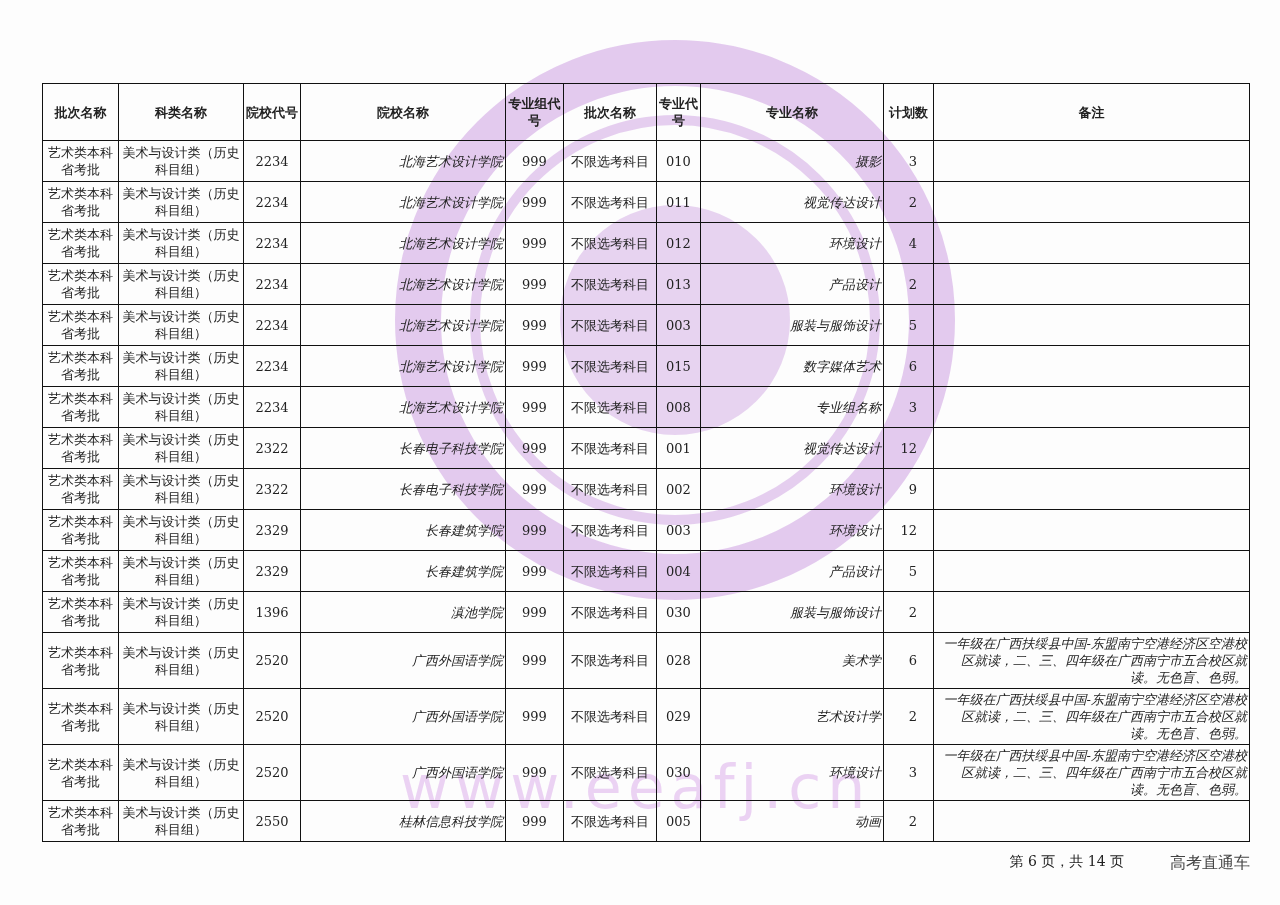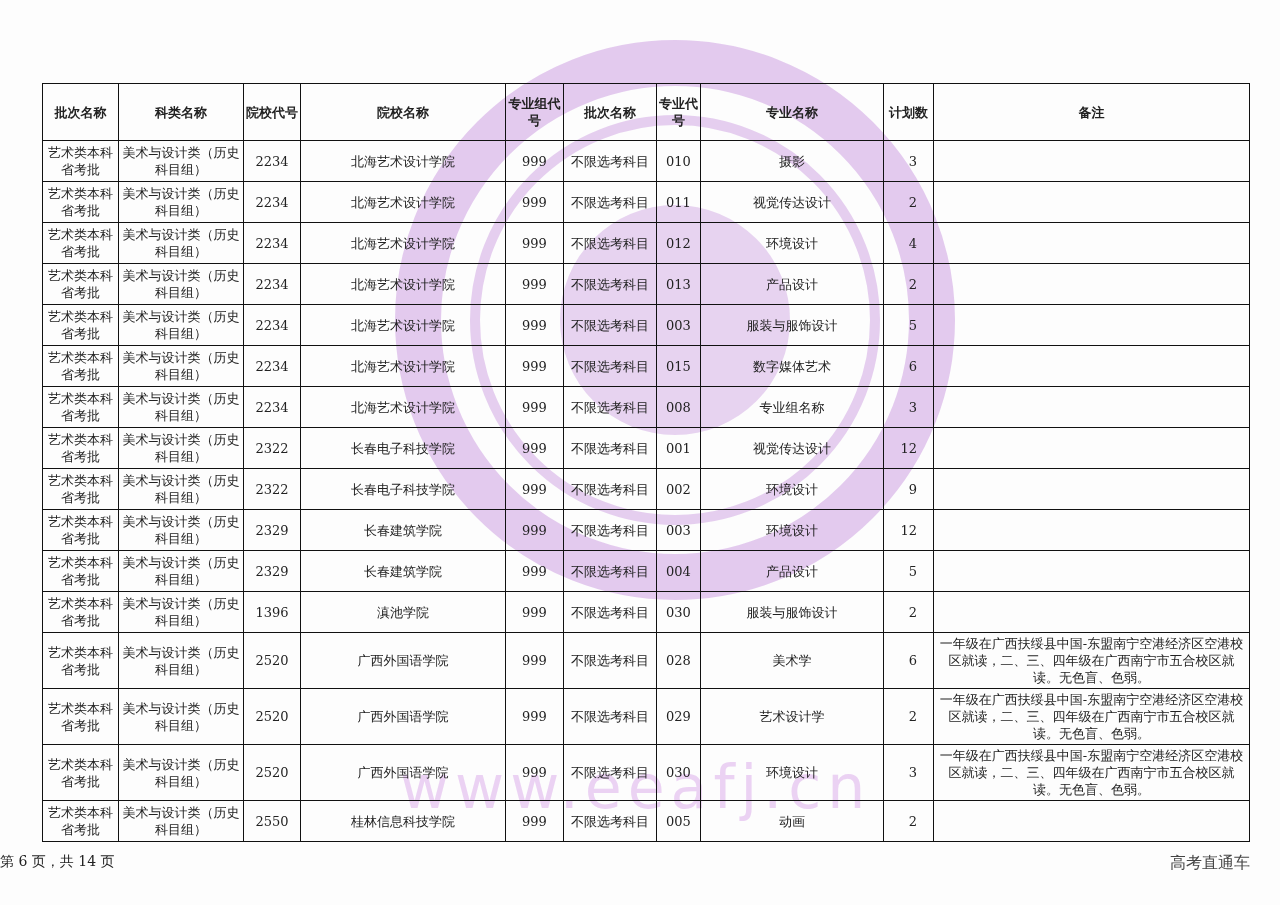--- a/index.html
+++ b/index.html
@@ -8,23 +8,23 @@
   .wm-ring{left:395px;top:40px;width:560px;height:560px;border-radius:50%;border:46px solid rgba(205,160,225,0.55);box-sizing:border-box;}
   .wm-ring2{left:470px;top:115px;width:410px;height:410px;border-radius:50%;border:10px solid rgba(205,160,225,0.5);box-sizing:border-box;}
   .wm-core{left:560px;top:205px;width:230px;height:230px;border-radius:50%;background:rgba(205,160,225,0.45);}
   .wm-url{left:400px;top:752px;font-family:"DejaVu Sans",sans-serif;font-size:60px;color:rgba(220,175,235,0.55);letter-spacing:6px;}
   table{position:absolute;left:42px;top:52px;border-collapse:collapse;table-layout:fixed;width:1207px;margin-top:31px;}
   td,th{border:1.5px solid #111;font-size:13px;padding:0 2px;line-height:17px;}
   th{height:56px;font-family:"DejaVu Sans","Liberation Sans",sans-serif;font-weight:bold;font-size:13px;text-align:center;}
   td{height:40px;}
   tr.tall td{height:55px;}
   .c{text-align:center;}
-  .l{text-align:center;}
+  .l{text-align:right;font-style:italic;}
   .r{text-align:right;padding-right:16px;}
-  .footer{position:absolute;left:0;width:1124px;top:853px;text-align:left;font-size:14px;}
+  .footer{position:absolute;left:0;width:1124px;top:853px;text-align:right;font-size:14px;}
   .brand{position:absolute;right:30px;top:853px;font-family:"DejaVu Sans",sans-serif;font-size:16px;color:#444;}
 </style>
 </head>
 <body>
 
 <div class="wm wm-ring"></div>
 <div class="wm wm-ring2"></div>
 <div class="wm wm-core"></div>
 <div class="wm wm-url">www.eeafj.cn</div>
 

